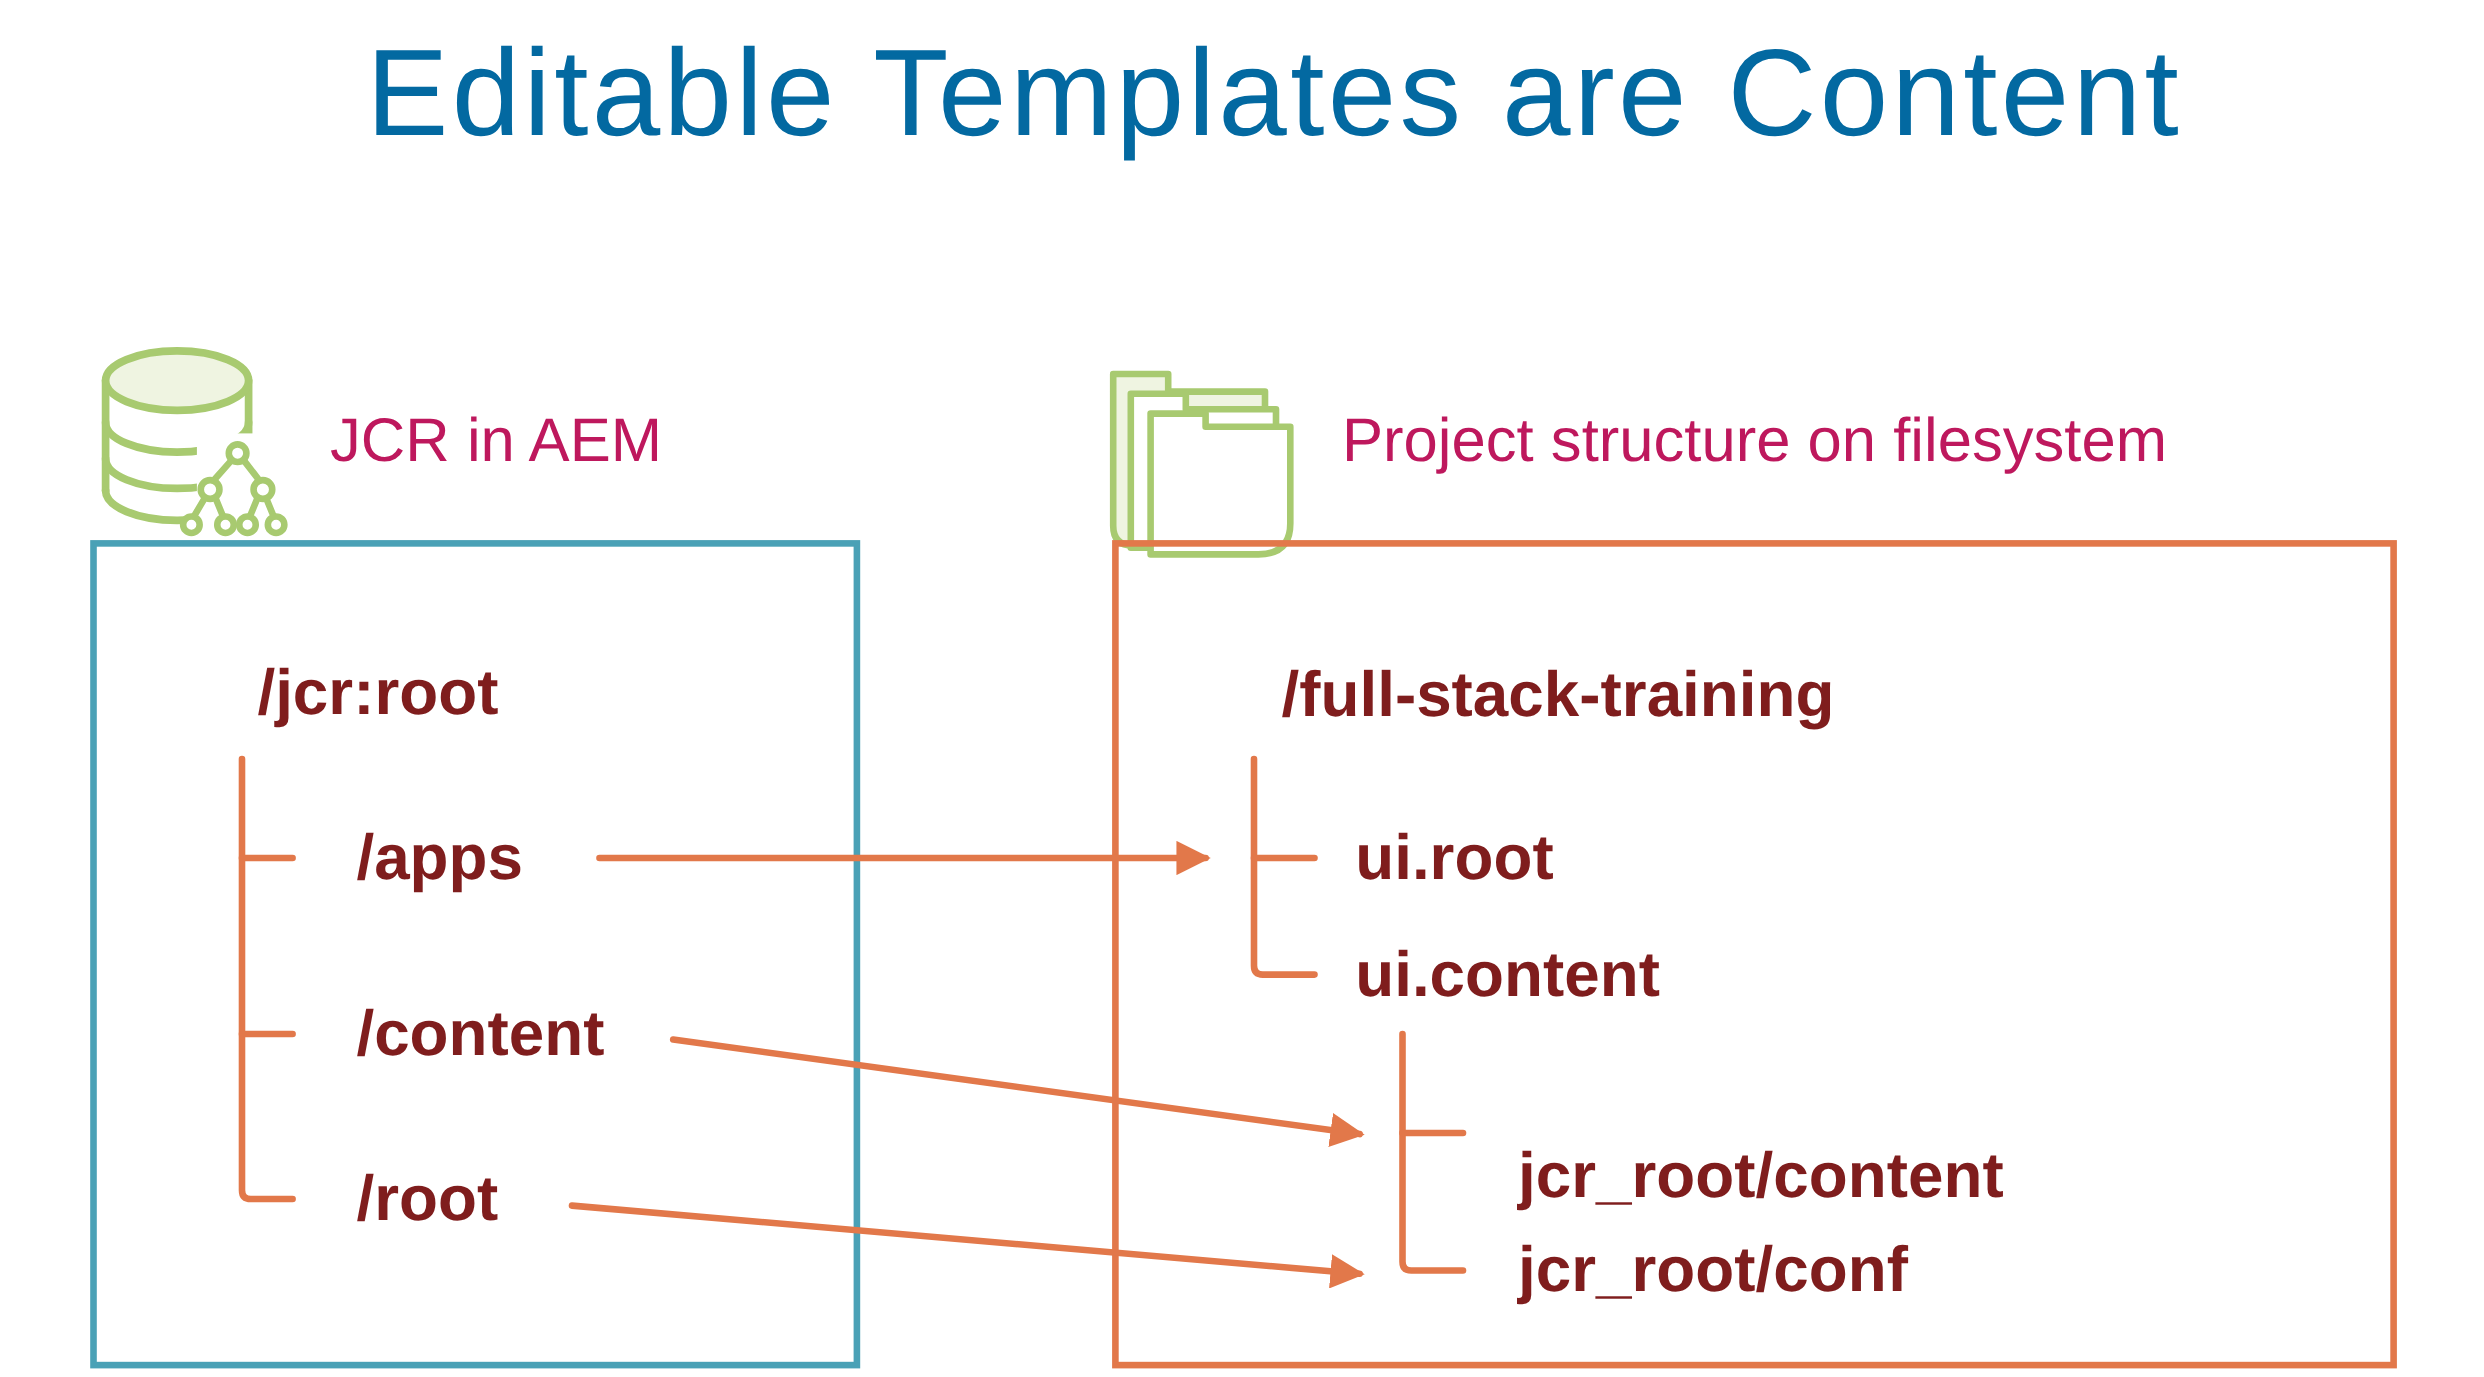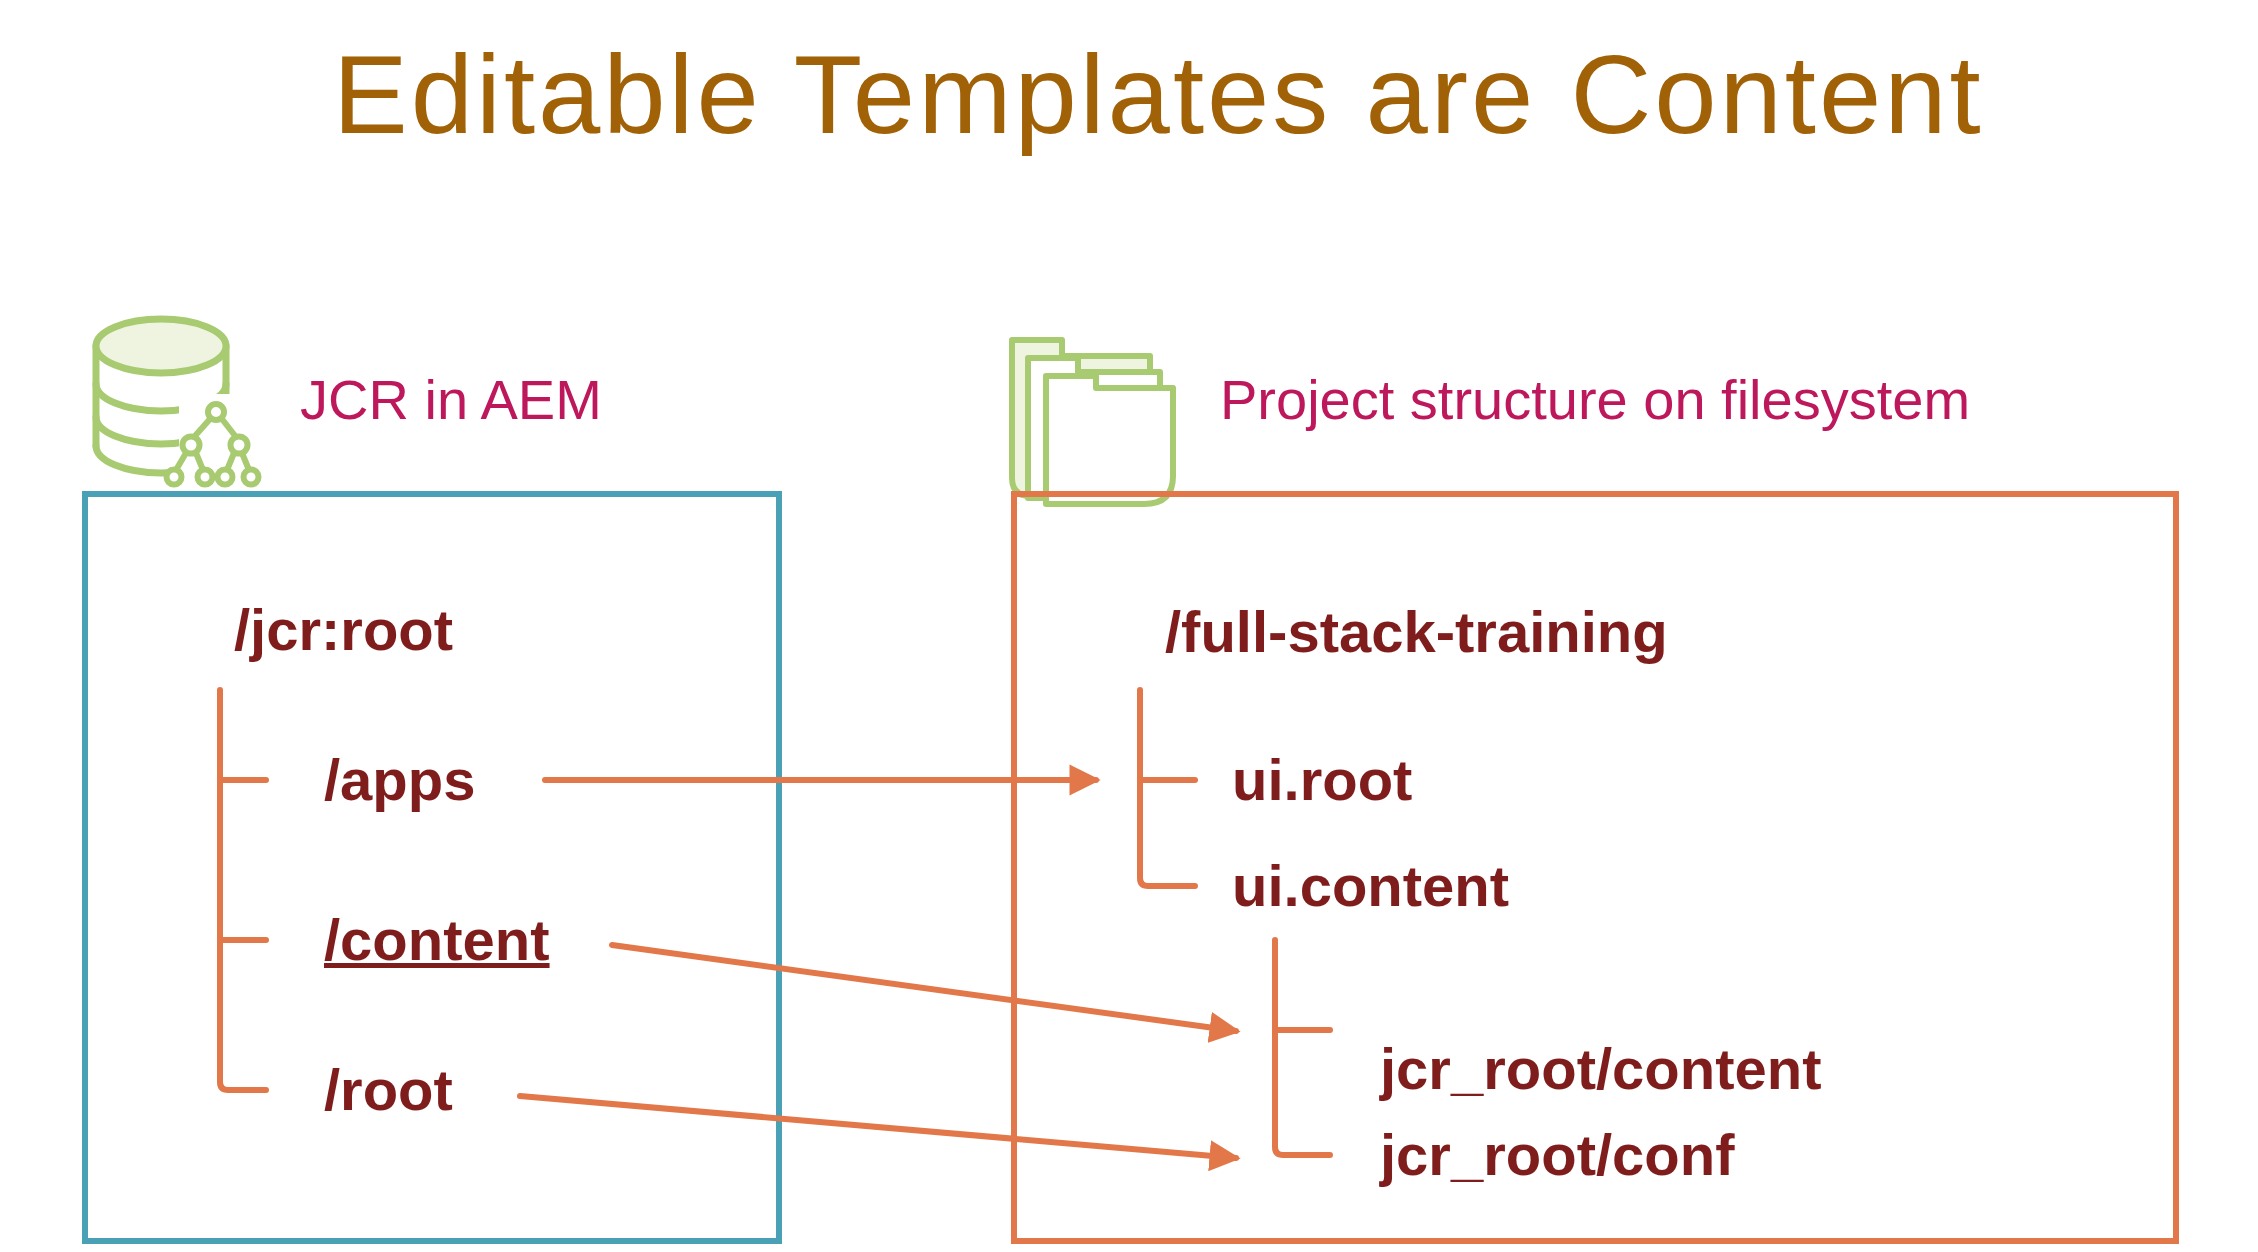--- a/index.html
+++ b/index.html
@@ -7,26 +7,26 @@
     position: relative;
     width: 2258px;
     height: 1252px;
     background: #ffffff;
     font-family: "Liberation Sans", sans-serif;
     overflow: hidden;
   }
   .title {
     position: absolute;
     left: 333px;
-    top: 30px;
+    top: 20px;
     margin: 0;
     font-size: 112px;
     font-weight: 200;
     letter-spacing: 3px;
-    color: #a16207;
+    color: #0369a1;
     white-space: nowrap;
   }
   .legend-label {
     position: absolute;
     font-size: 56px;
     font-weight: normal;
     color: #be185d;
     white-space: nowrap;
     line-height: 1;
   }
@@ -126,21 +126,21 @@
       <path d="M 1275 1030 L 1330 1030"></path>
 
       <path d="M 545 780 L 1096 780" marker-end="url(#arrowhead)"></path>
       <path d="M 612 945 L 1236 1031" marker-end="url(#arrowhead)"></path>
       <path d="M 520 1096 L 1236 1158" marker-end="url(#arrowhead)"></path>
     </g>
   </svg>
 
   <div class="node-label" style="left:234px; top:601px;">/jcr:root</div>
   <div class="node-label" style="left:324px; top:751px;">/apps</div>
-  <div class="node-label" style="left:324px; top:911px;text-decoration:underline;">/content</div>
+  <div class="node-label" style="left:324px; top:911px;">/content</div>
   <div class="node-label" style="left:324px; top:1061px;">/root</div>
 
   <div class="node-label" style="left:1165px; top:603px;">/full-stack-training</div>
   <div class="node-label" style="left:1232px; top:751px;">ui.root</div>
   <div class="node-label" style="left:1232px; top:857px;">ui.content</div>
   <div class="node-label" style="left:1380px; top:1001px;margin-top:39px;">jcr_root/content</div>
   <div class="node-label" style="left:1380px; top:1126px;">jcr_root/conf</div>
 
 </div>
 

